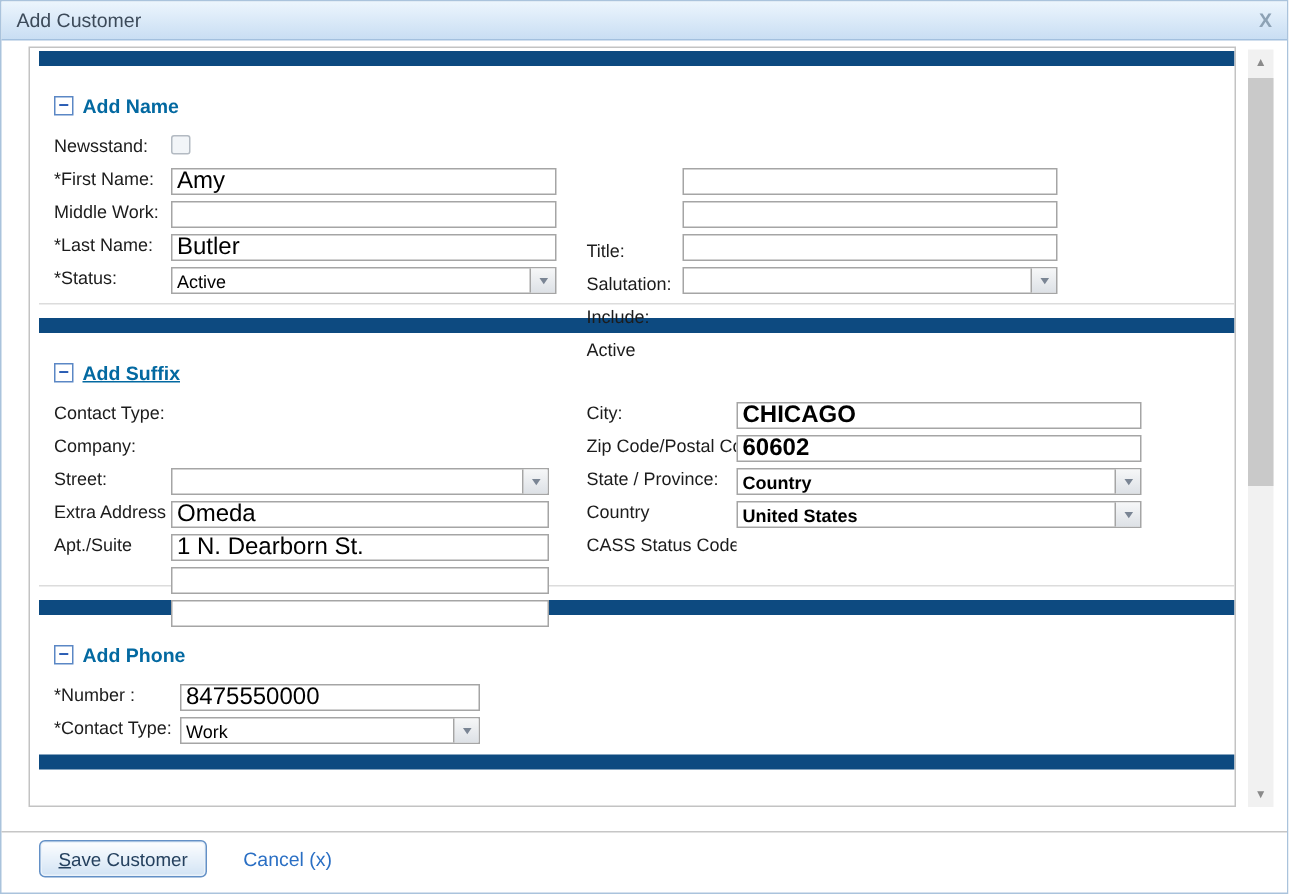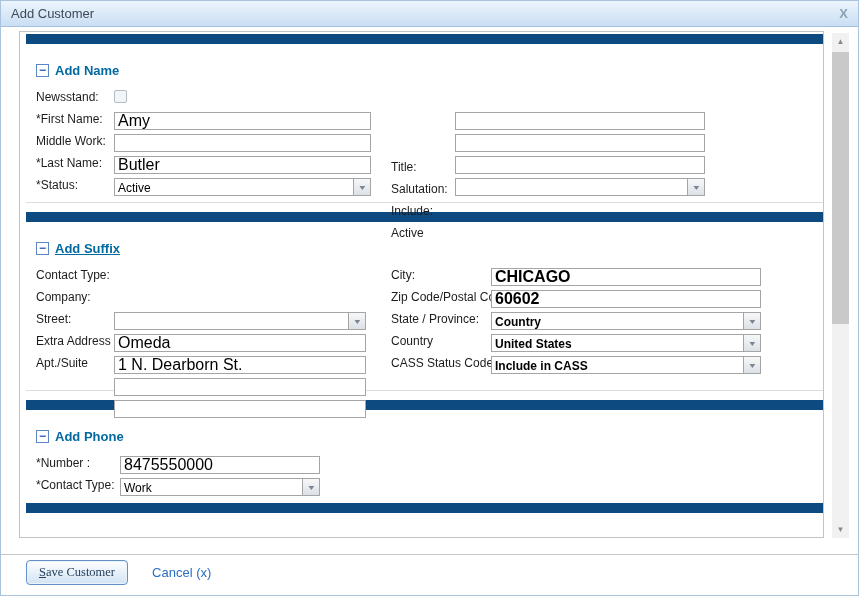--- a/index.html
+++ b/index.html
@@ -52,21 +52,21 @@
             justify-content:center; color:#8a8a8a; font-size:8px; cursor:pointer; }
   .sb-up { top:0; } .sb-down { bottom:0; }
   .sb-thumb { position:absolute; left:0; top:19px; width:17px; height:272px; background:#c9c9c9; cursor:pointer; }
 
   
   .footer-line { position:absolute; left:0; right:0; top:553px; border-top:1px solid #c6c6c6; }
   .footer { position:absolute; left:25px; top:559px; display:flex; align-items:center; gap:24px; }
   .save-btn { height:25px; padding:0 12px; border:1px solid #6390c6; border-radius:4px;
               background:linear-gradient(#fdfeff,#d2e3f4); font-size:12.5px; color:#24405e;
               font-family:inherit; cursor:pointer; box-shadow:inset 0 0 0 1px #eaf2fa; }
-  .save-btn .btn-label { display:block;font-family:Liberation Serif, serif; }
+  .save-btn .btn-label { display:block; }
   .save-btn .btn-label::first-letter { text-decoration:underline; }
   .cancel-link { color:#2a6fc4; font-size:13px; cursor:pointer; }
 </style>
 </head>
 <body>
 
 <div class="dialog">
 
   <div class="titlebar">
     <span class="titlebar-title">Add Customer</span>
@@ -165,26 +165,20 @@
           <span class="dd-val">United States</span>
           <span class="dd-btn">
               <span class="dd-arrow">▼</span>
             </span>
         </div>
       </div>
       <div class="frow">
         <span class="lbl lw78">Apt./Suite</span>
         <input type="text" class="txt w252" value="" style="">
         <span class="lbl rgap25 lw100">CASS Status Code</span>
-        <div class="dd w270">
-          <span class="dd-val">Include in CASS</span>
-          <span class="dd-btn">
-              <span class="dd-arrow">▼</span>
-            </span>
-        </div>
       </div>
     </div>
 
     <div class="bar"></div>
 
     <div class="sec">
       <div class="sec-head">
         <span class="collapse-box">−</span>
         <span class="sec-title">Add Phone</span>
       </div>

